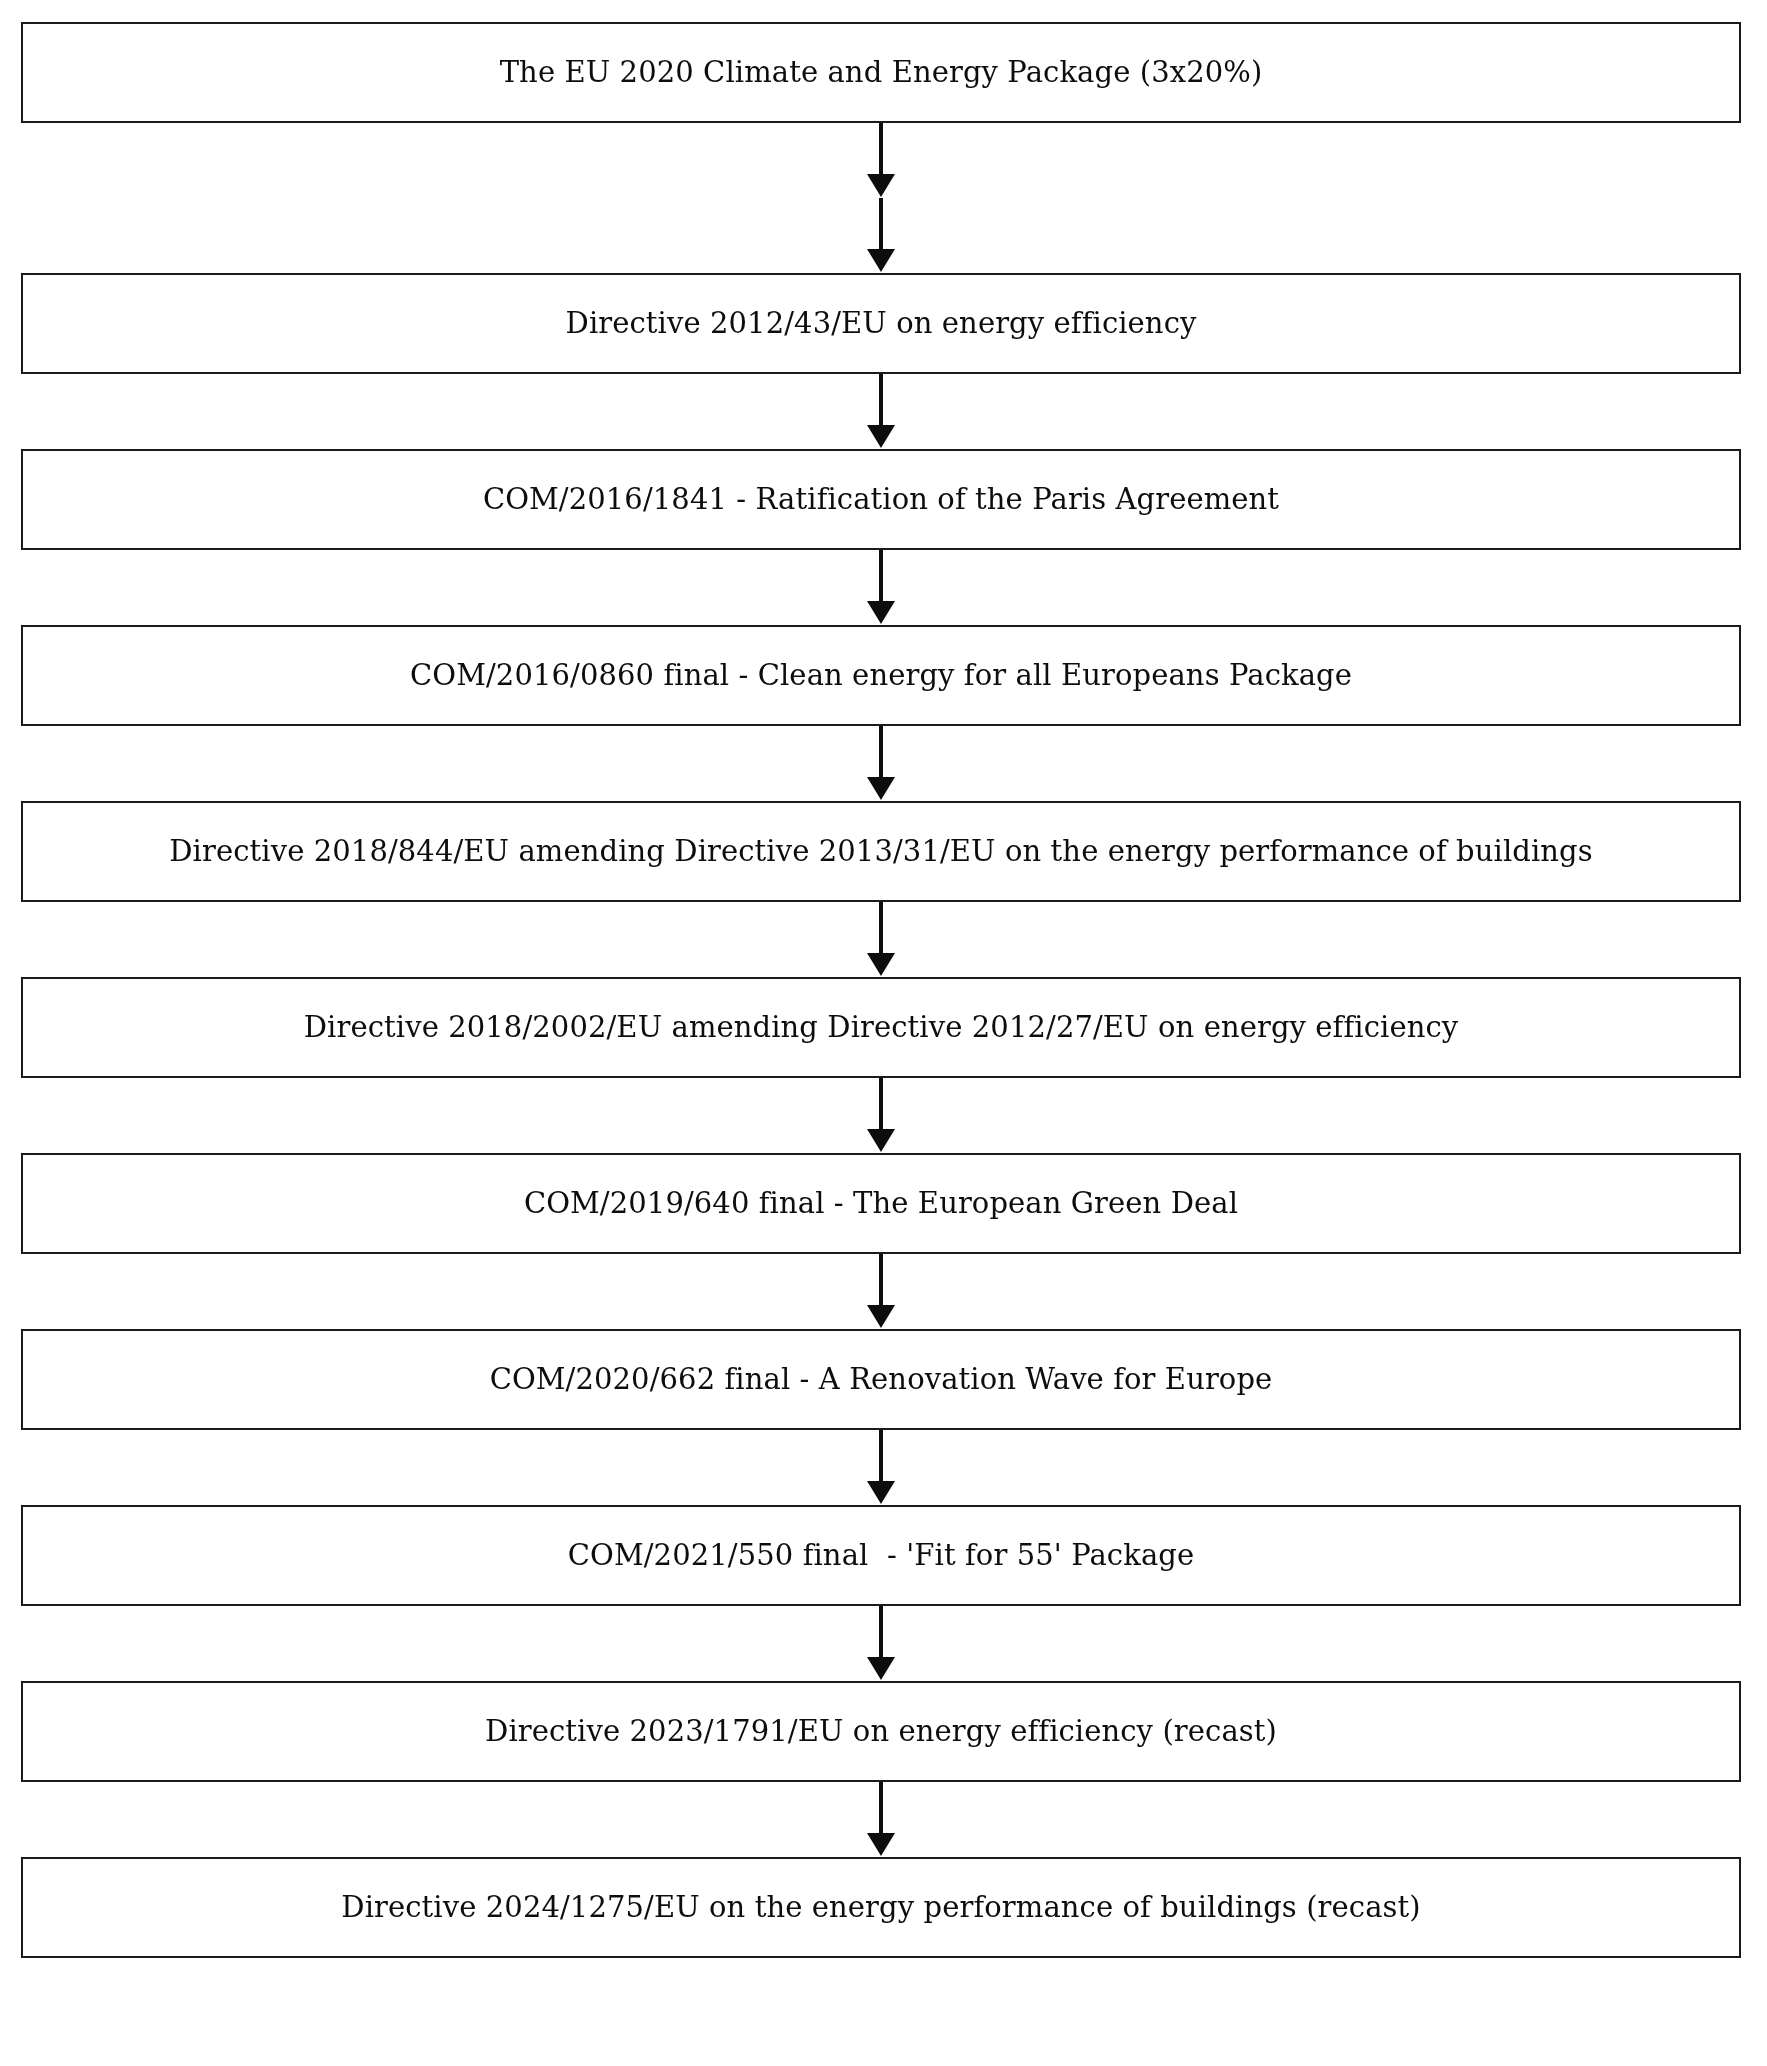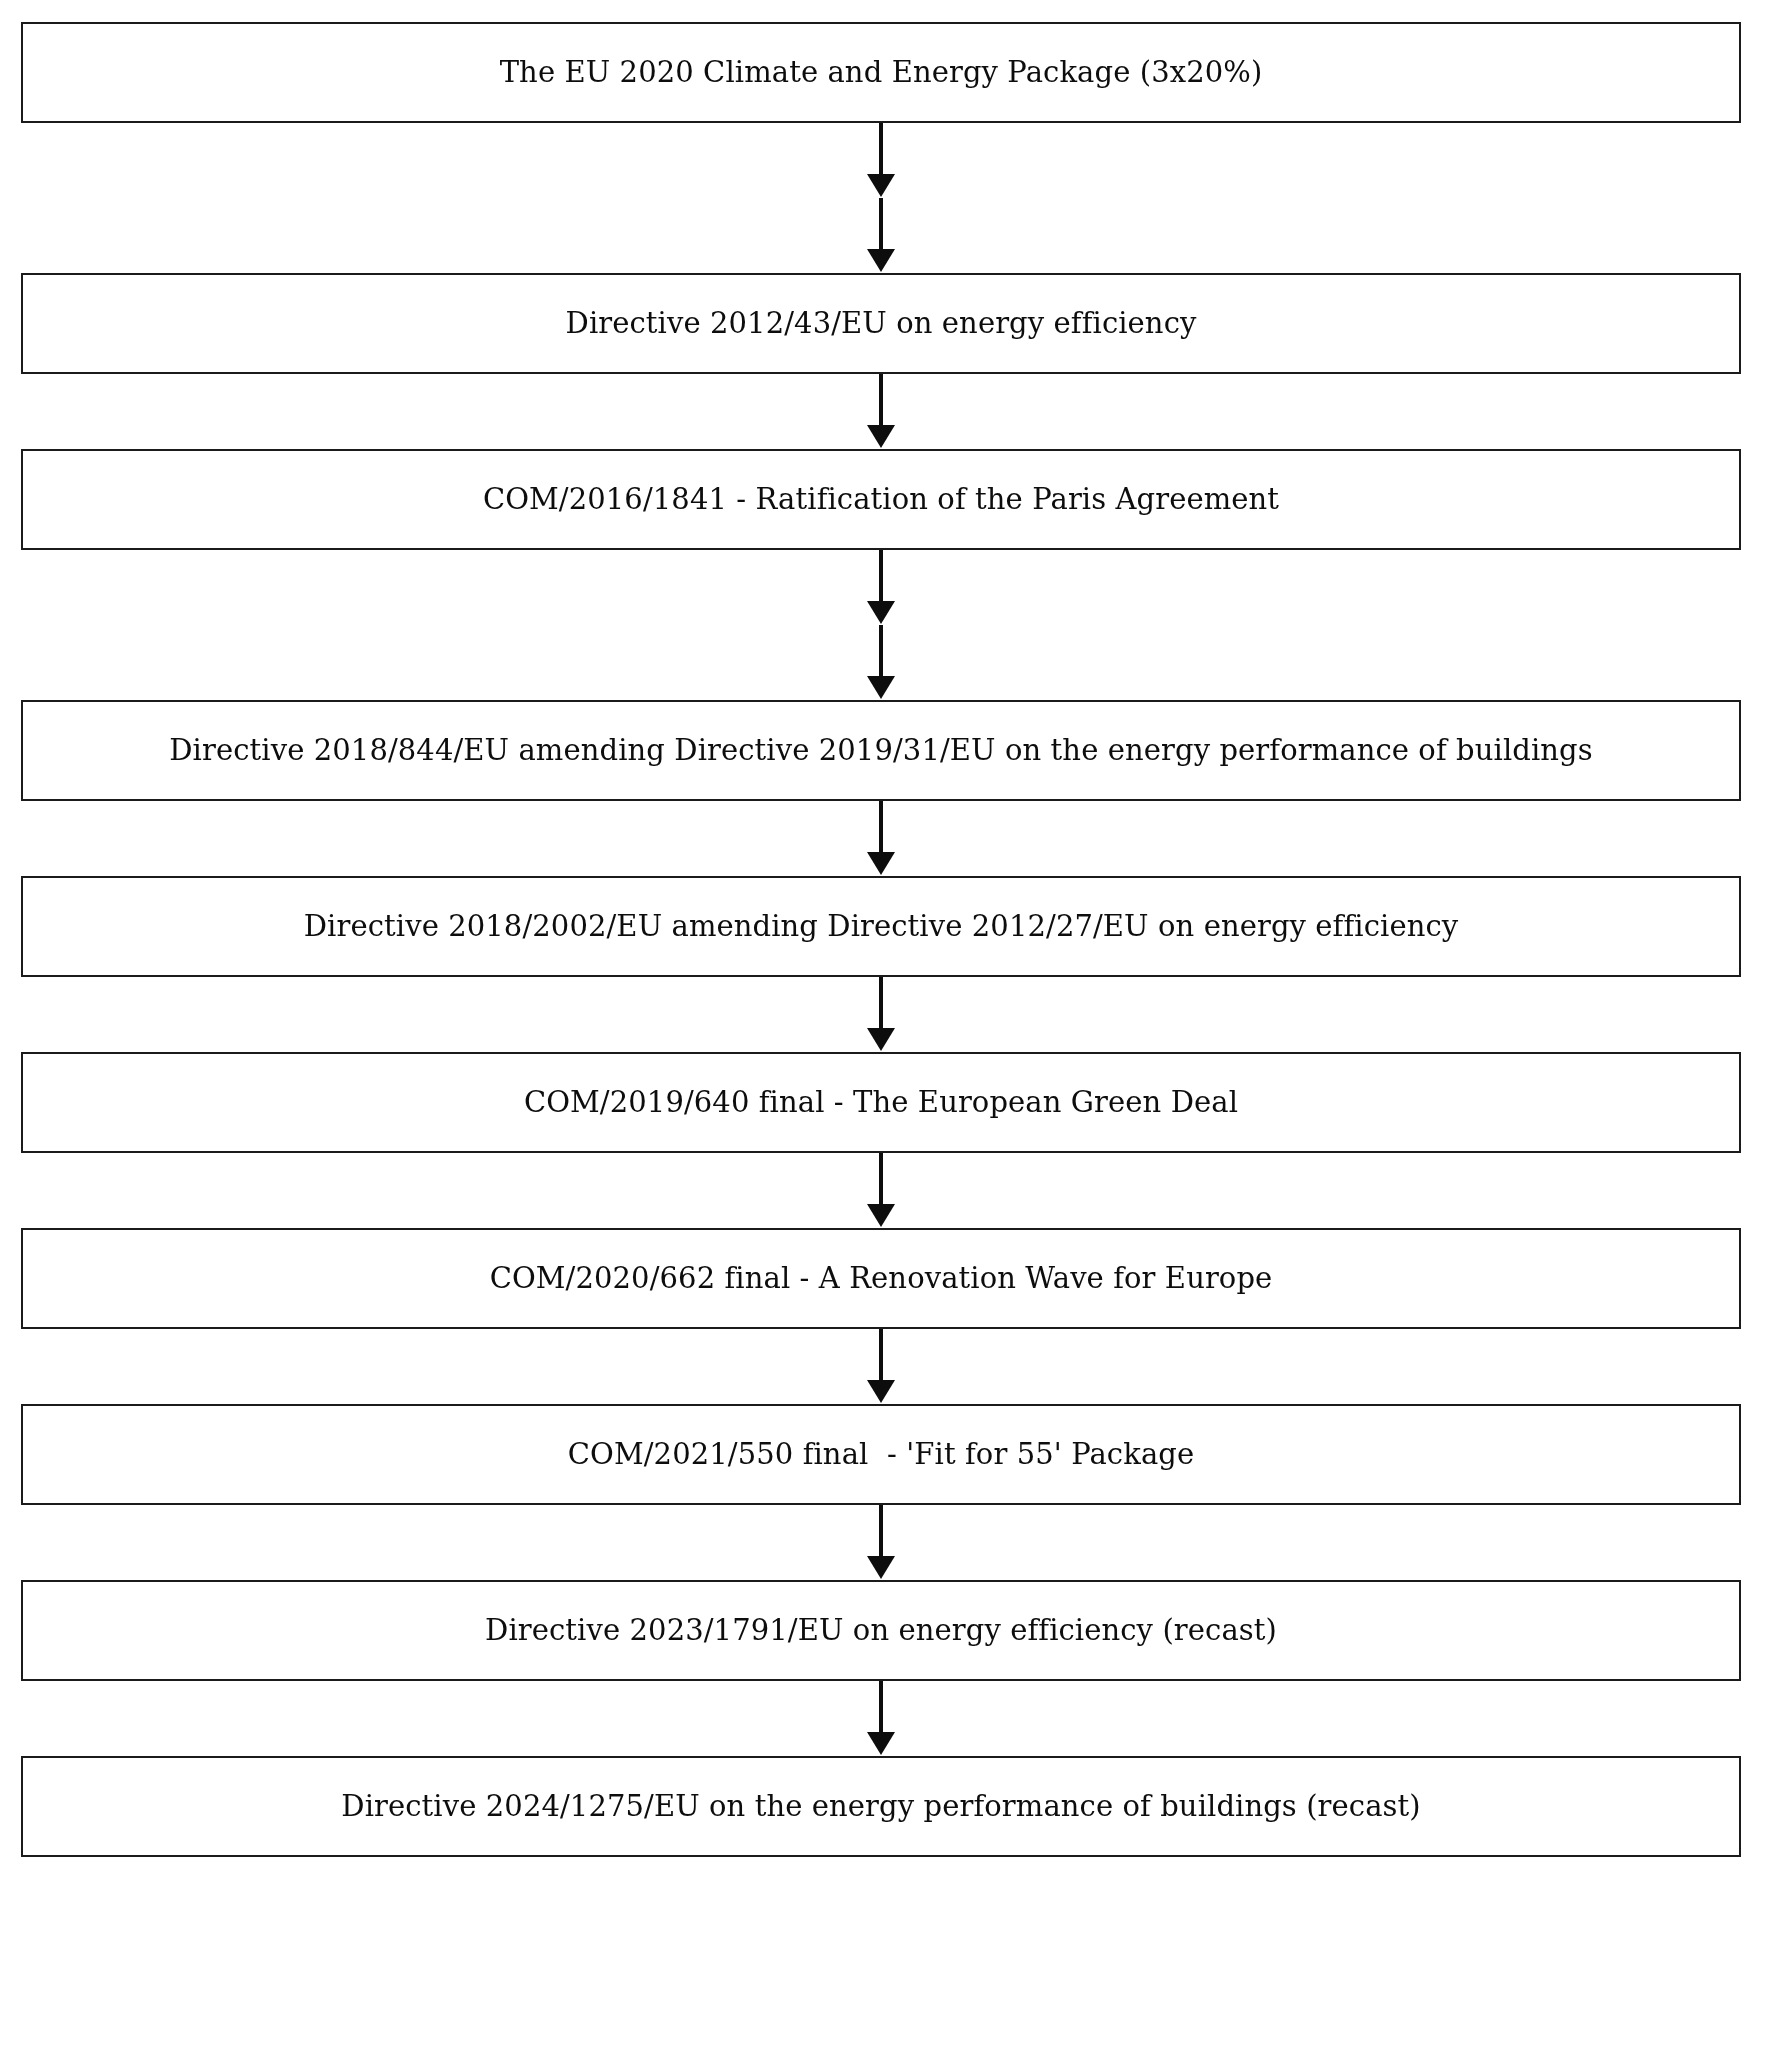--- a/index.html
+++ b/index.html
@@ -114,28 +114,31 @@
 
     <div class="node">
       <span class="node-label">COM/2016/1841 - Ratification of the Paris Agreement</span>
     </div>
 
     <div class="connector">
       <div class="stem"></div>
       <div class="head"></div>
     </div>
 
+    <div class="node">
+      <span class="node-label">COM/2016/0860 final - Clean energy for all Europeans Package</span>
+    </div>
 
     <div class="connector">
       <div class="stem"></div>
       <div class="head"></div>
     </div>
 
     <div class="node">
-      <span class="node-label">Directive 2018/844/EU amending Directive 2019/31/EU on the energy performance of buildings</span>
+      <span class="node-label">Directive 2018/844/EU amending Directive 2013/31/EU on the energy performance of buildings</span>
     </div>
 
     <div class="connector">
       <div class="stem"></div>
       <div class="head"></div>
     </div>
 
     <div class="node">
       <span class="node-label">Directive 2018/2002/EU amending Directive 2012/27/EU on energy efficiency</span>
     </div>

